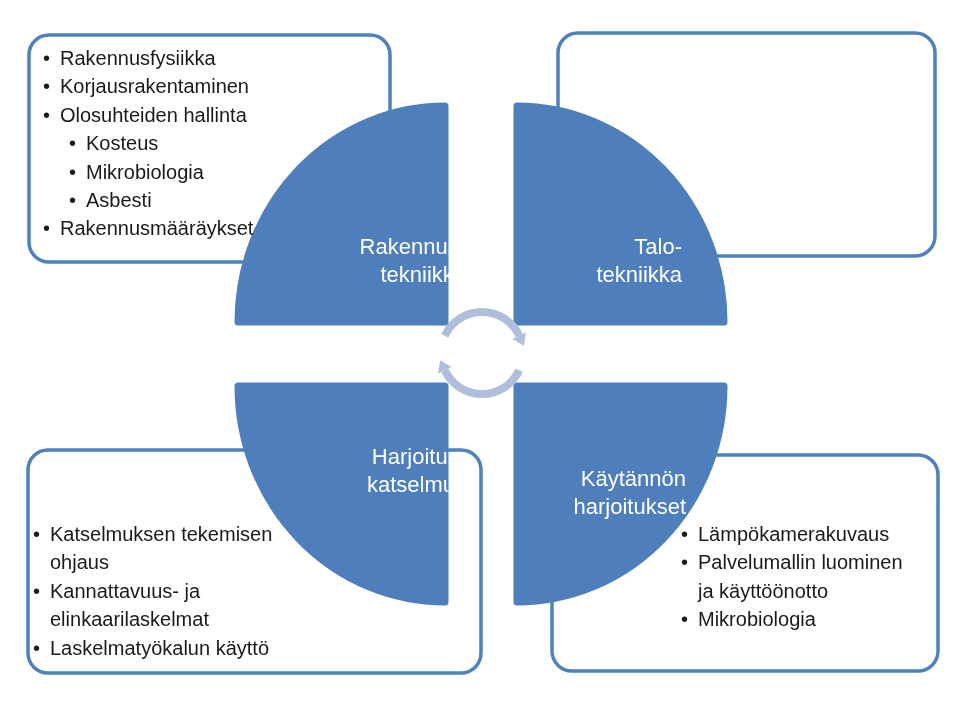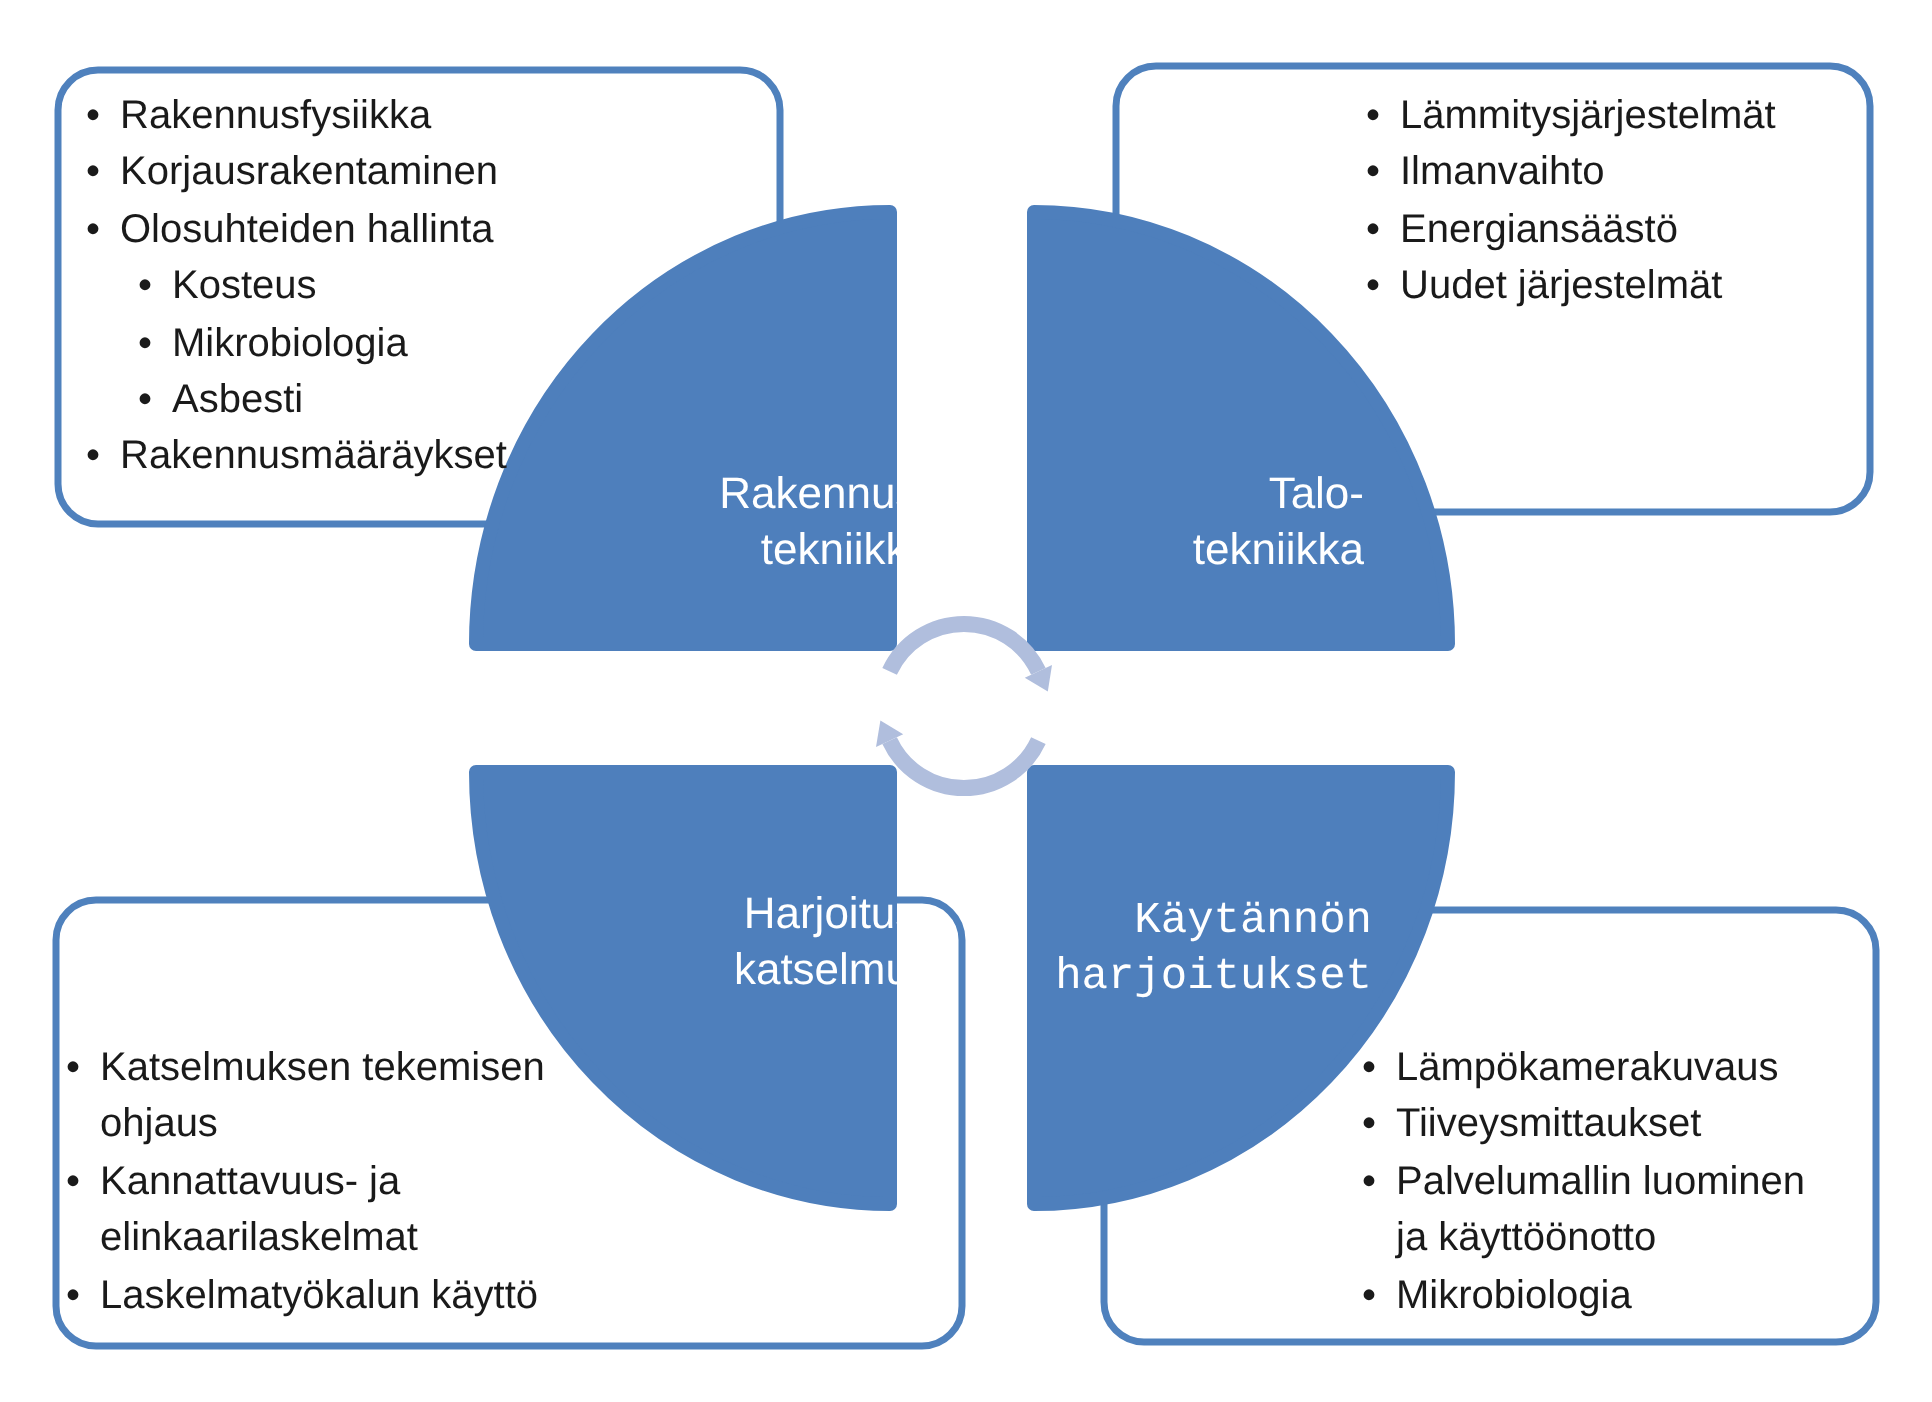--- a/index.html
+++ b/index.html
@@ -27,21 +27,21 @@
     color:var(--label_text,#fff);font-size:22px;line-height:28px;margin-top:12px;
   }
   .qlabel span{display:block;}
   .c-tl{left:42px;top:44px;width:330px;}
   .c-tr{left:682px;top:44px;width:246px;}
   .c-bl{left:32px;top:520px;width:246px;}
   .c-br{left:680px;top:520px;width:228px;}
   .l-tl{left:282px;top:221px;}
   .l-tr{left:498px;top:221px;}
   .l-bl{left:282px;top:431px;}
-  .l-br{left:502px;top:435px;font-family:Liberation Mono, monospace;}
+  .l-br{left:502px;top:453px;}
 </style>
 </head>
 <body>
 
 <div class="stage">
 
   <svg width="966" height="701" viewBox="0 0 966 701">
 
     <rect class="box" x="29" y="35" width="361" height="227" rx="20"></rect>
     <rect class="box" x="558" y="33" width="377" height="223" rx="20"></rect>
@@ -66,41 +66,32 @@
       <li class="lvl1">Rakennusfysiikka</li>
       <li class="lvl1">Korjausrakentaminen</li>
       <li class="lvl1">Olosuhteiden hallinta</li>
       <li class="lvl2">Kosteus</li>
       <li class="lvl2">Mikrobiologia</li>
       <li class="lvl2">Asbesti</li>
       <li class="lvl1">Rakennusmääräykset</li>
     </ul>
   </div>
 
-  <div class="callout c-tr">
-    <ul>
-      <li class="lvl1">Lämmitysjärjestelmät</li>
-      <li class="lvl1">Ilmanvaihto</li>
-      <li class="lvl1">Energiansäästö</li>
-      <li class="lvl1">Uudet järjestelmät</li>
-    </ul>
-  </div>
 
   <div class="callout c-bl">
     <ul>
       <li class="lvl1">Katselmuksen tekemisen ohjaus</li>
       <li class="lvl1">Kannattavuus- ja elinkaarilaskelmat</li>
       <li class="lvl1">Laskelmatyökalun käyttö</li>
     </ul>
   </div>
 
   <div class="callout c-br">
     <ul>
       <li class="lvl1">Lämpökamerakuvaus</li>
-      <li class="lvl1">Tiiveysmittaukset</li>
       <li class="lvl1">Palvelumallin luominen ja käyttöönotto</li>
       <li class="lvl1">Mikrobiologia</li>
     </ul>
   </div>
 
   <div class="qlabel l-tl">
     <span>Rakennus-</span>
     <span>tekniikka</span>
   </div>
   <div class="qlabel l-tr">

